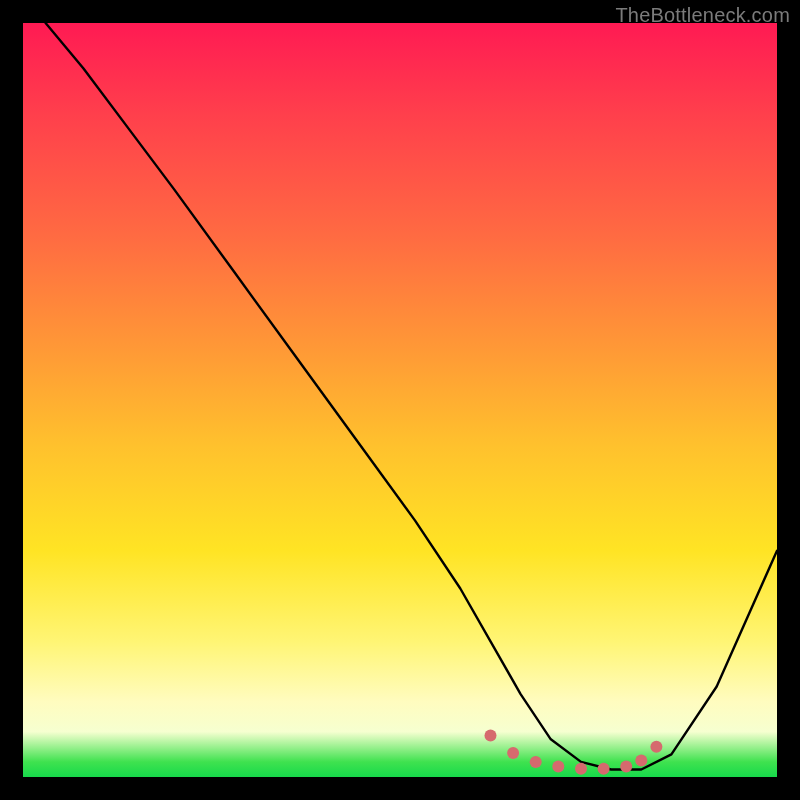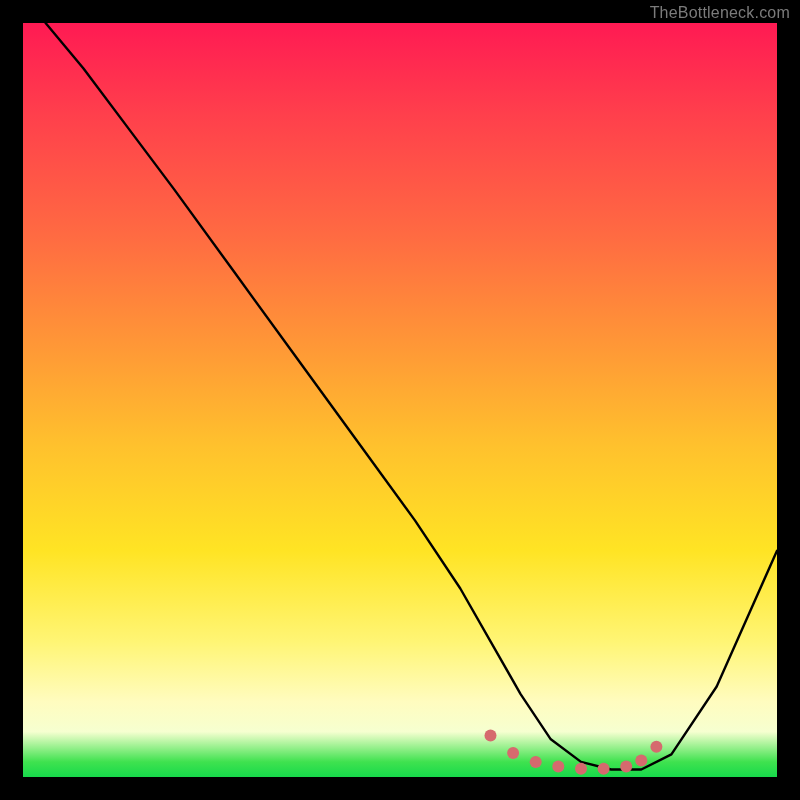--- a/index.html
+++ b/index.html
@@ -39,21 +39,21 @@
       #f6ffd0 94%,
       #3fe24f 98%,
       #17d94b 100%
     );
   }
   .watermark {
     position: absolute;
     top: 4px;
     right: 10px;
     color: #7b7b7b;
-    font-size: 16px;
+    font-size: 20px;
     font-weight: 500;
     letter-spacing: 0.2px;
   }
   svg.curve {
     position: absolute;
     left: 0;
     top: 0;
     width: 754px;
     height: 754px;
     overflow: visible;

